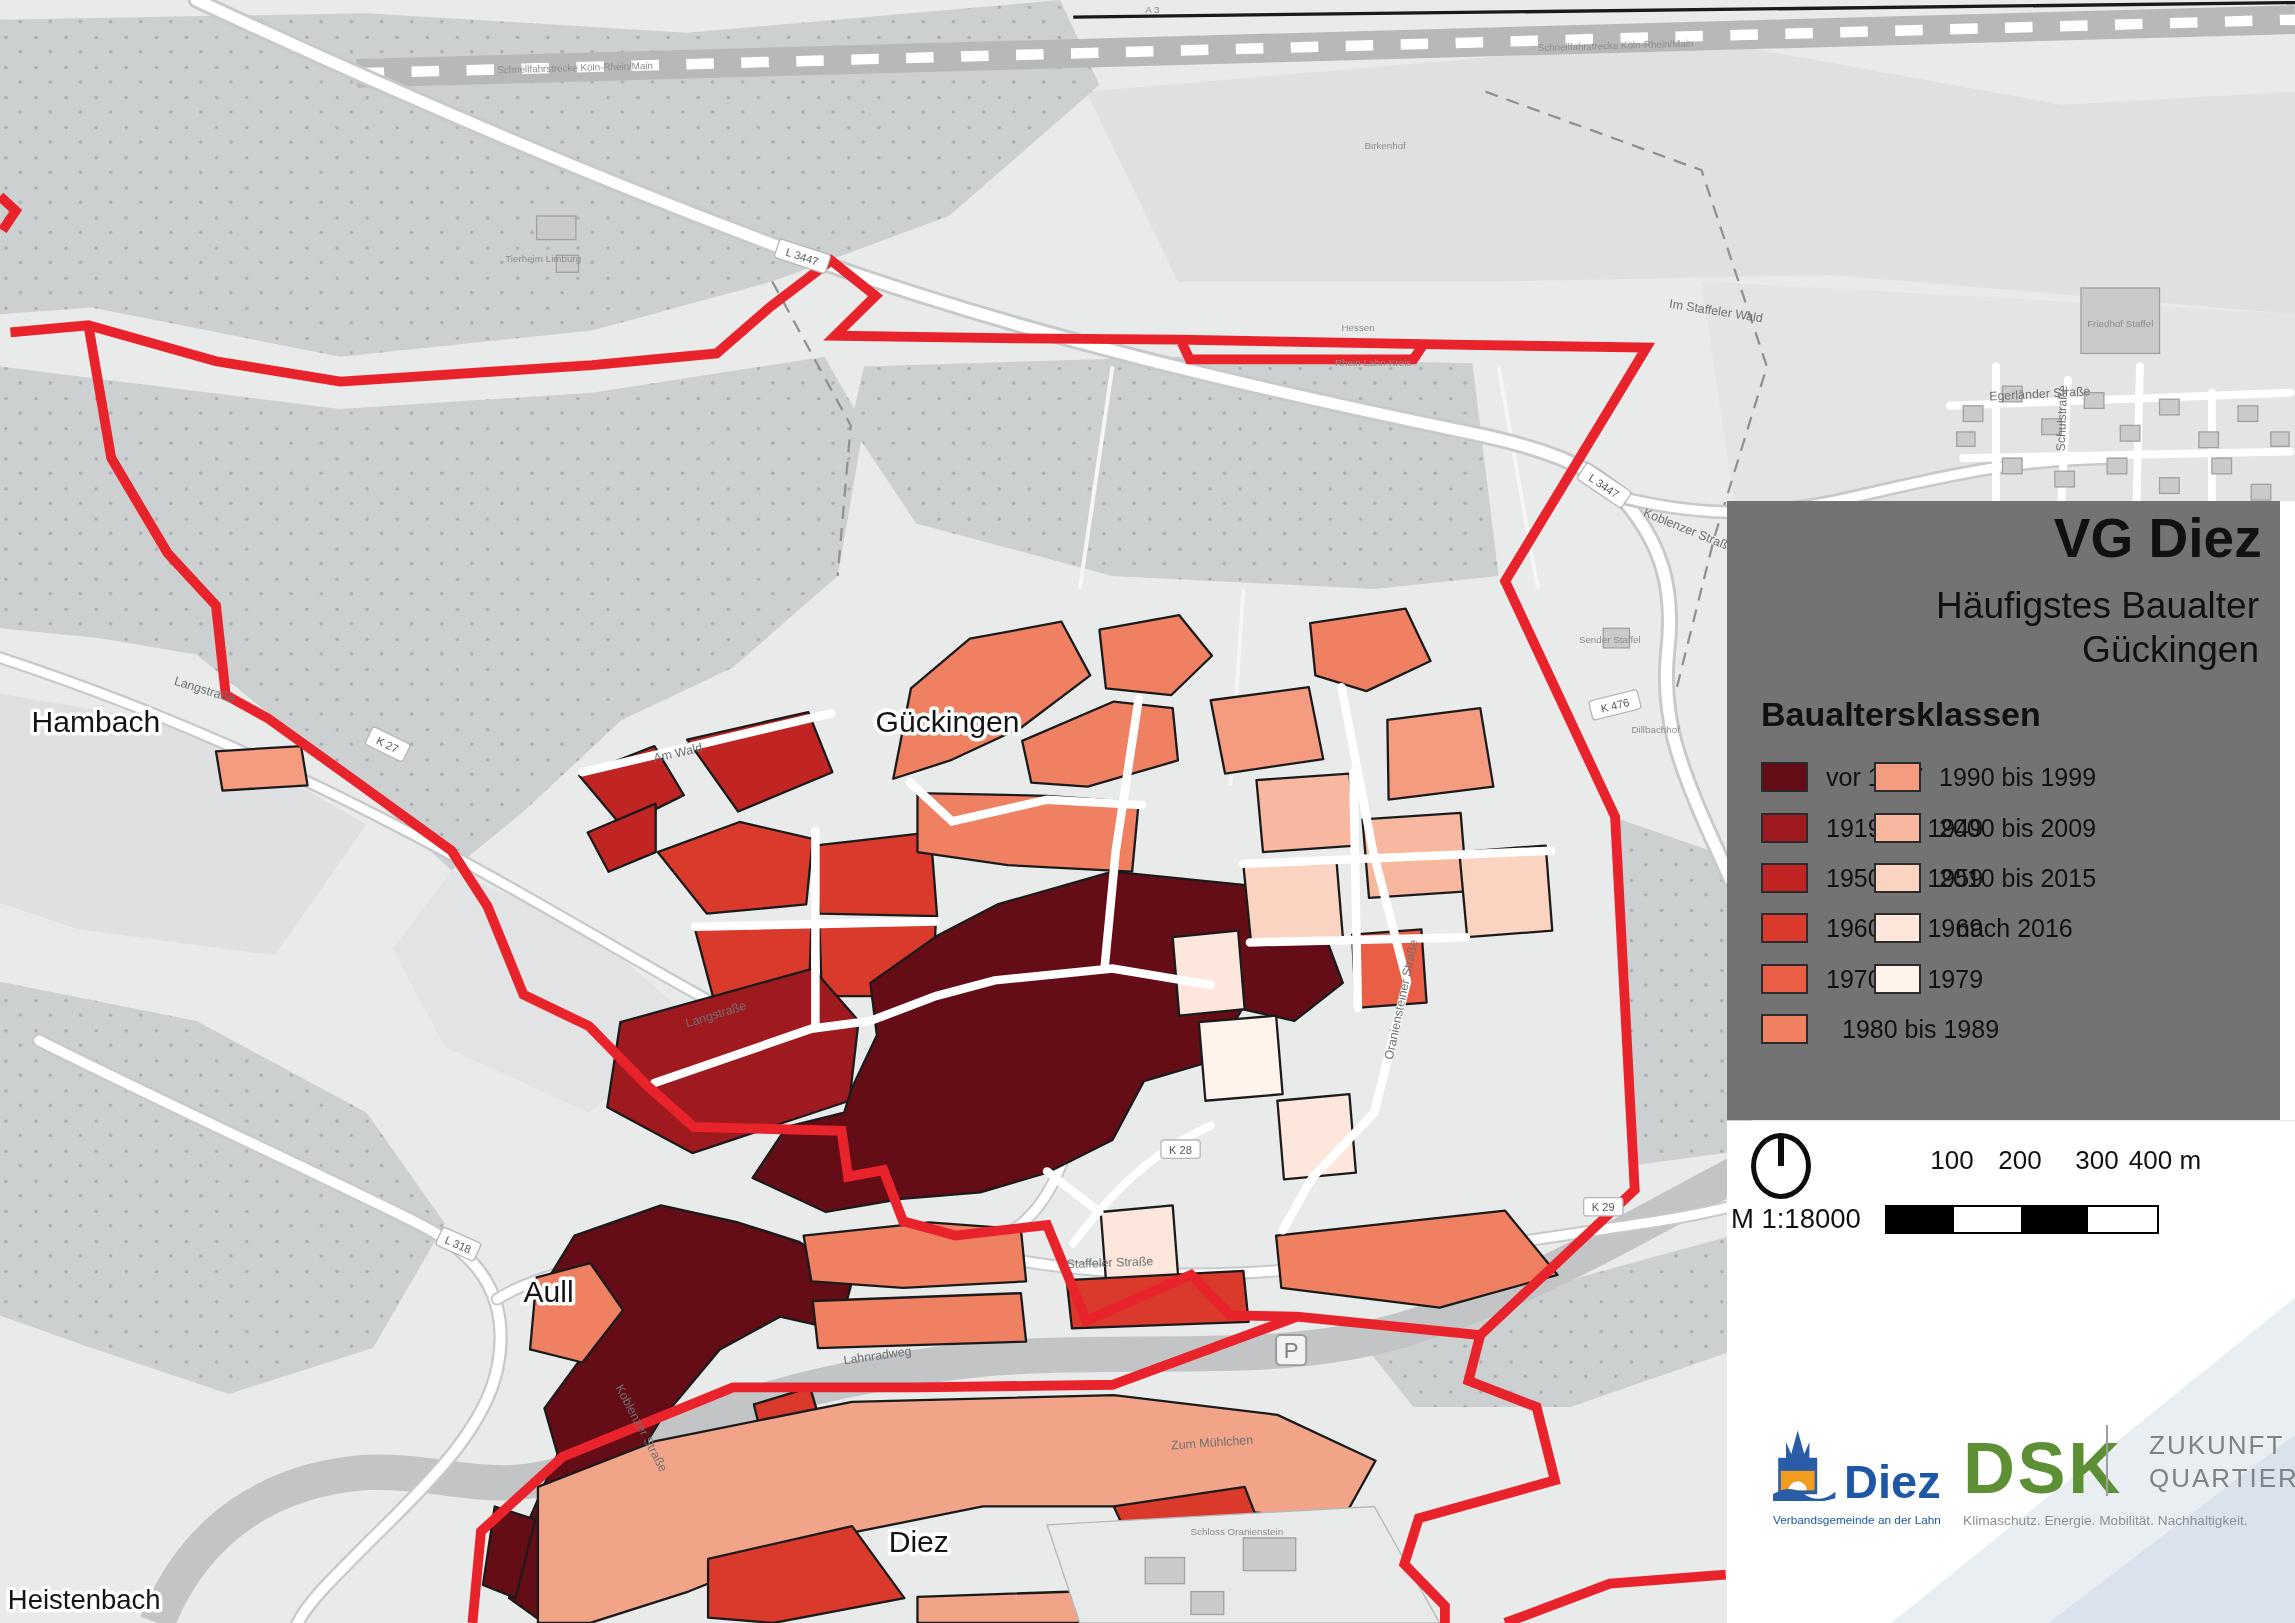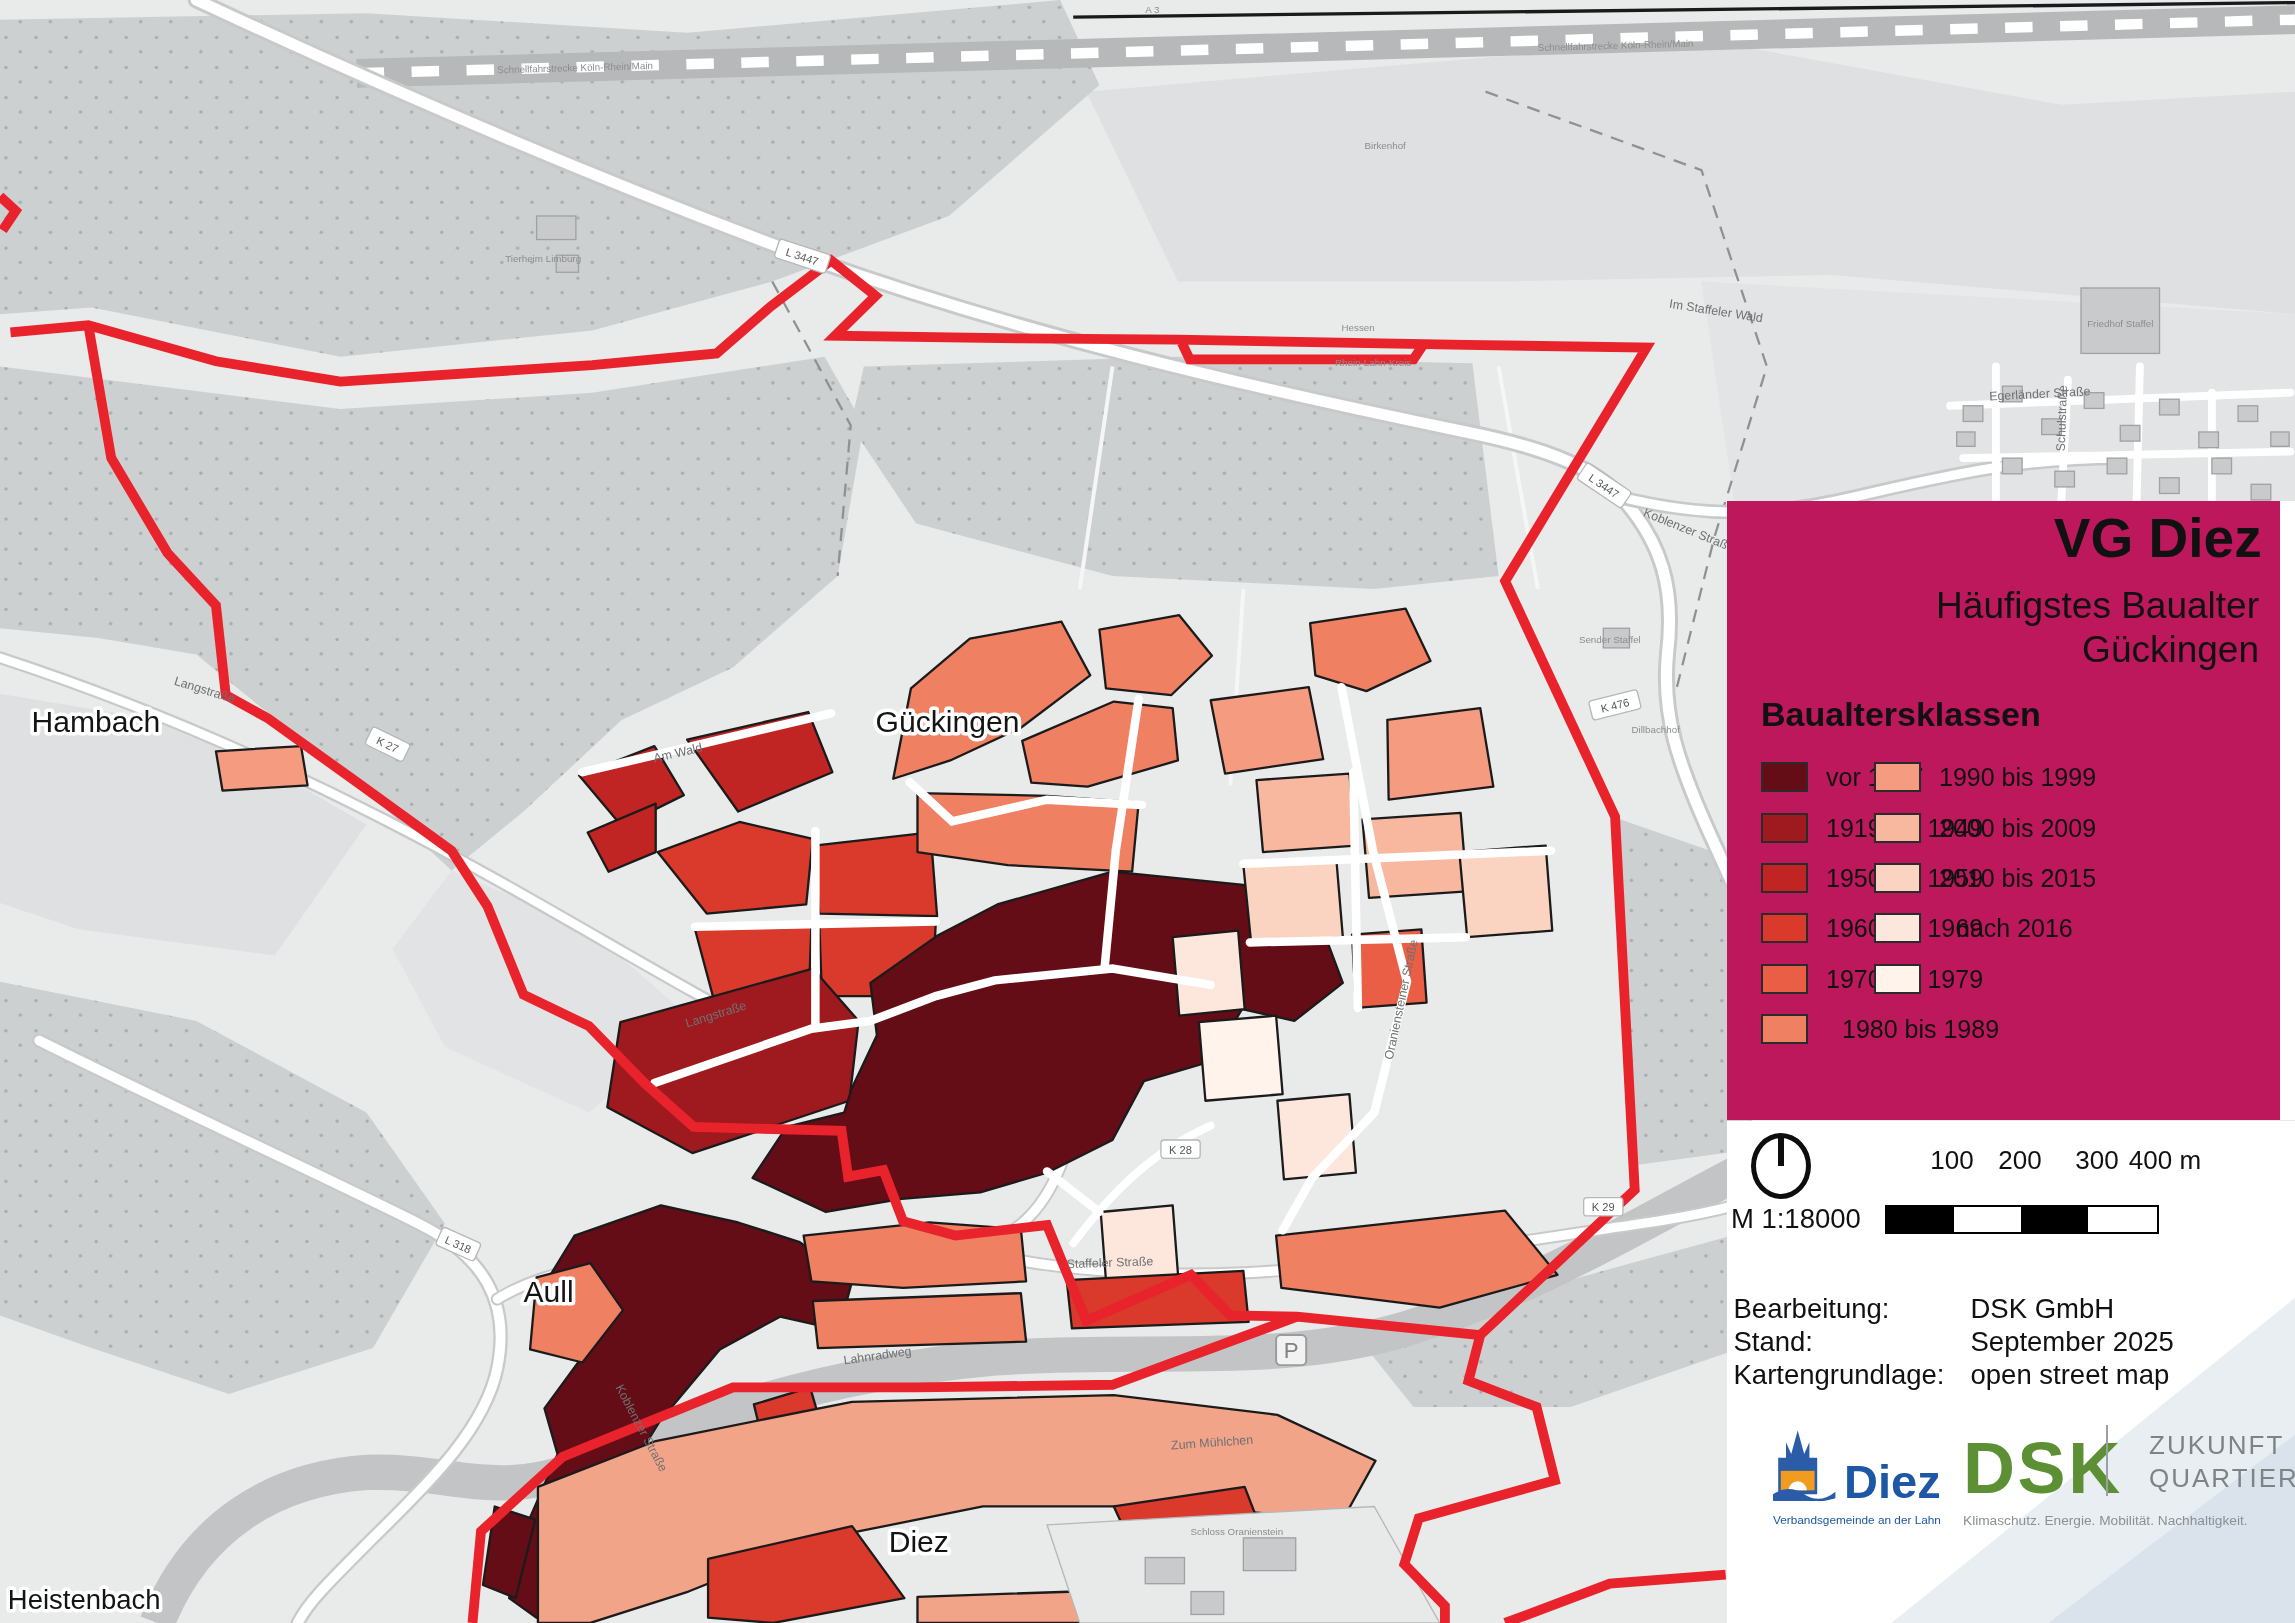--- a/index.html
+++ b/index.html
@@ -303,21 +303,21 @@
       <text class="plc" x="48" y="1118">Hambach</text>
       <text class="plc" x="1338" y="1118">Gückingen</text>
       <text class="plc" x="800" y="1990">Aull</text>
       <text class="plc" x="1358" y="2372">Diez</text>
       <text class="plc plc2" x="12" y="2458">Heistenbach</text>
     </g>
   </svg>
 
   
   <div class="whitestrip"></div>
-  <div class="panel" style="background-color: #be185d;">
+  <div class="panel" style="background-color: #737373;">
     <div class="panel-title">VG Diez</div>
     <div class="panel-sub" style="top:76px;">Häufigstes Baualter</div>
     <div class="panel-sub" style="top:120px;">Gückingen</div>
     <div class="legend-title">Baualtersklassen</div>
 
     <div class="lrow" style="left:34px;top:261px;">
       <span class="swatch" style="background-color: rgb(101, 13, 23);"></span>
       <span class="llab" style="left:65px;">vor 1917</span>
       </div>
     <div class="lrow" style="left:34px;top:312px;">
@@ -379,25 +379,20 @@
       <span style="left:280px;">400 m</span>
     </div>
     <div class="scaletext">M 1:18000</div>
     <div class="sbar">
       <div style="background:#000;"></div>
         <div style="background:#fff;"></div>
       <div style="background:#000;"></div>
         <div style="background:#fff;"></div>
     </div>
 
-    <div class="attr">
-      <div><span class="k">Bearbeitung:</span><span>DSK GmbH</span></div>
-      <div><span class="k">Stand:</span><span>September 2025</span></div>
-      <div><span class="k">Kartengrundlage:</span><span>open street map</span></div>
-    </div>
 
     <div class="logos">
       <div class="diezlogo">
         <svg width="65" height="72" viewBox="0 0 50 55">
           <polygon points="4,50 4,22 10,22 10,10 14,19 19,1 24,19 28,10 28,22 34,22 34,50" fill="#2a5ca8"></polygon>
           <rect x="6" y="32" width="26" height="15" fill="#f29c1f"></rect>
           <path d="M 12,47 A 7 7 0 0 1 26,47 Z" fill="#ffffff"></path>
           <path d="M 0,50 Q 12,42 24,50 Q 36,58 48,48 L 48,53 Q 24,60 0,55 Z" fill="#2a5ca8"></path>
         </svg>
         <div class="diezname">Diez</div>

